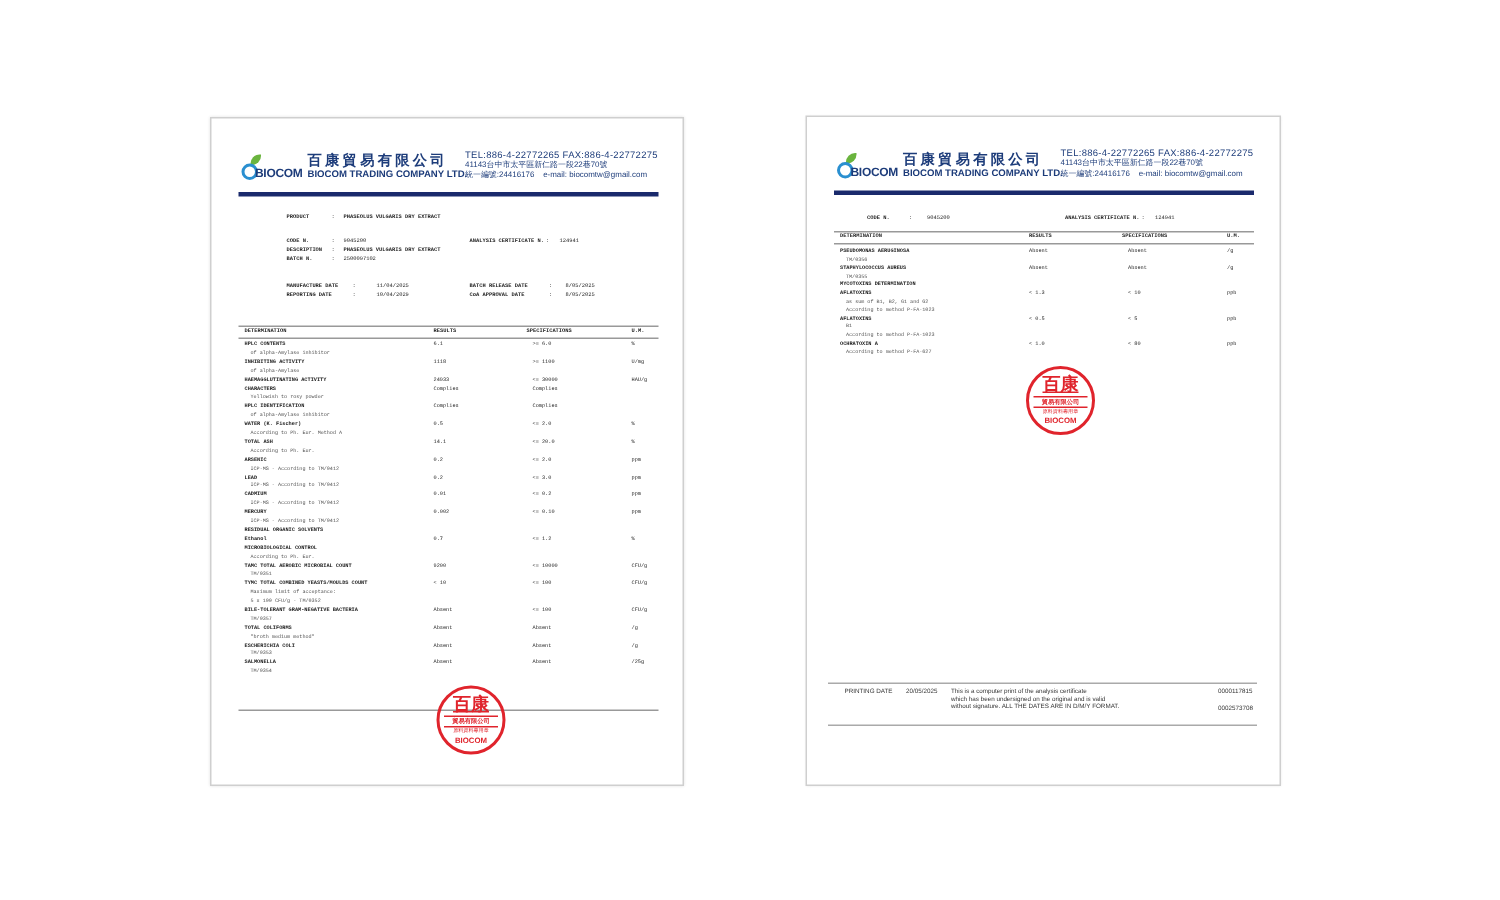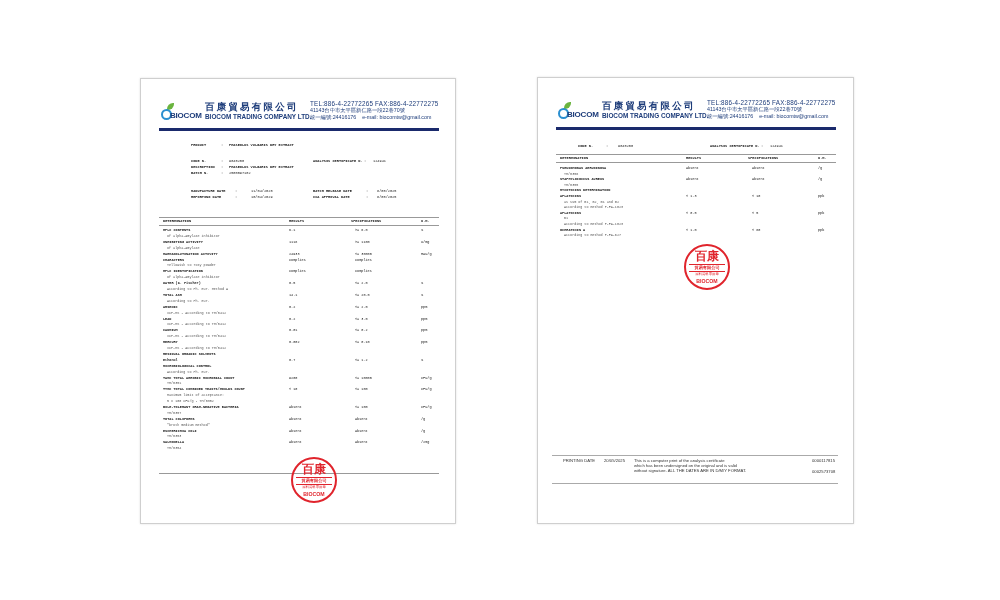--- a/index.html
+++ b/index.html
@@ -28,21 +28,21 @@
   .row { position:absolute; left:18px; width:280px; }
   .row .name { position:absolute; left:4px; font-size:3.5px; font-weight:bold; }
   .row .sub { position:absolute; left:8px; font-size:3.4px; color:#555; }
   .row .res { position:absolute; font-size:3.5px; }
   .row .spec { position:absolute; font-size:3.5px; }
   .row .um { position:absolute; font-size:3.5px; }
 
   .footer-rule { position:absolute; left:18px; width:280px; height:1px; background:#999; }
 
   .seal { position:absolute; width:46px; height:46px; border:2px solid #e0242c; border-radius:50%; box-sizing:border-box; color:#e0242c; text-align:center; }
-  .seal .s1 { position:absolute; left:0; right:0; top:4px; font-family:"DejaVu Serif", serif; font-size:12px; font-weight:bold; line-height:12px; }
+  .seal .s1 { position:absolute; left:0; right:0; top:4px; font-family:"DejaVu Serif", serif; font-size:12px; font-weight:bold; line-height:12px;text-decoration:underline; }
   .seal .s2 { position:absolute; left:3px; right:3px; top:18px; font-family:"DejaVu Serif", serif; font-size:4.2px; font-weight:bold; border-top:1px solid #e0242c; border-bottom:1px solid #e0242c; line-height:6px; }
   .seal .s3 { position:absolute; left:0; right:0; top:26px; font-family:"DejaVu Serif", serif; font-size:3.4px; line-height:5px; }
   .seal .s4 { position:absolute; left:0; right:0; top:32px; font-size:5.2px; font-weight:bold; line-height:6px; }
 
   .print-rule { position:absolute; left:14px; width:286px; height:1px; background:#aaa; }
   .print-txt { position:absolute; font-family:"Liberation Sans Narrow", "Liberation Sans", sans-serif; font-size:4.2px; color:#333; white-space:nowrap; line-height:5.2px; }
 </style>
 </head>
 <body>
 

